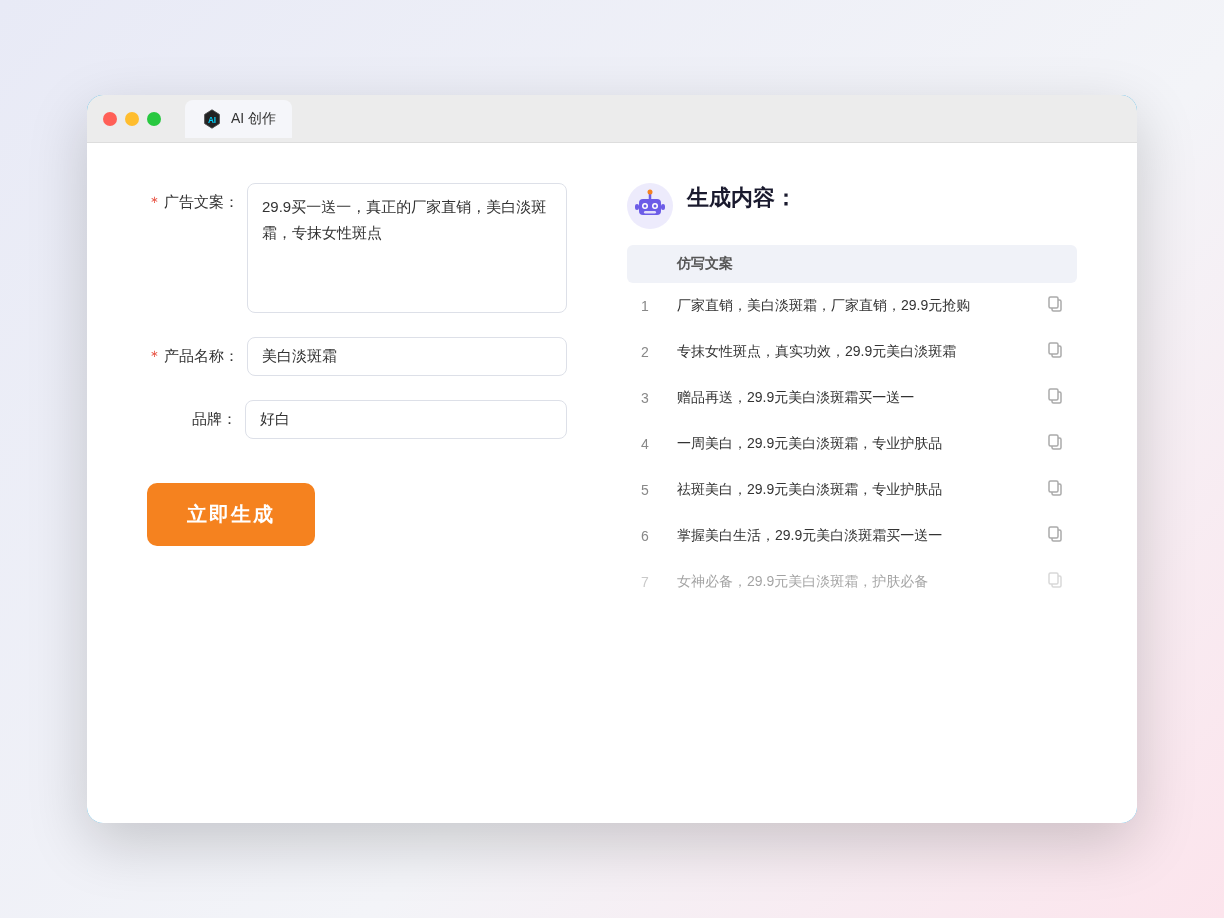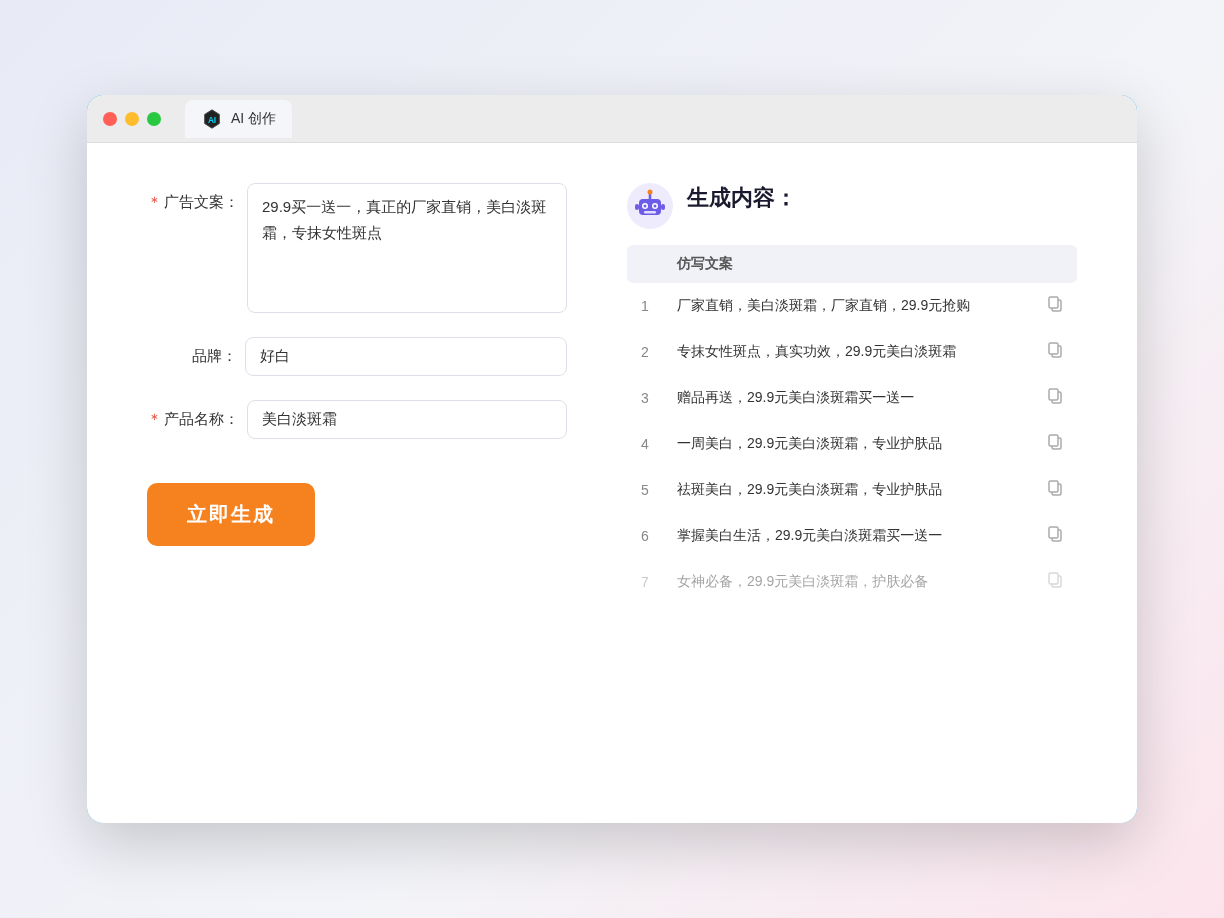--- a/index.html
+++ b/index.html
@@ -242,30 +242,30 @@
       
       <div class="form-group">
         <label class="form-label">
           <span class="required">＊</span><span>广告文案：</span>
         </label>
         <textarea class="form-textarea" style="">29.9买一送一，真正的厂家直销，美白淡斑霜，专抹女性斑点</textarea>
       </div>
 
       
       <div class="form-group">
-        <label class="form-label">品牌：</label>
-        <input class="form-input" type="text" value="好白" style="">
-      </div>
-
-      
-      <div class="form-group">
         <label class="form-label">
           <span class="required">＊</span><span>产品名称：</span>
         </label>
         <input class="form-input" type="text" value="美白淡斑霜" style="">
+      </div>
+
+      
+      <div class="form-group">
+        <label class="form-label">品牌：</label>
+        <input class="form-input" type="text" value="好白" style="">
       </div>
 
       <button class="generate-btn">立即生成</button>
     </div>
 
     <div class="right-panel">
       <div class="right-header">
 
         <svg class="robot-icon" viewBox="0 0 46 46" fill="none">
           <circle cx="23" cy="23" r="23" fill="#6c5ce7" opacity="0.12"></circle>

